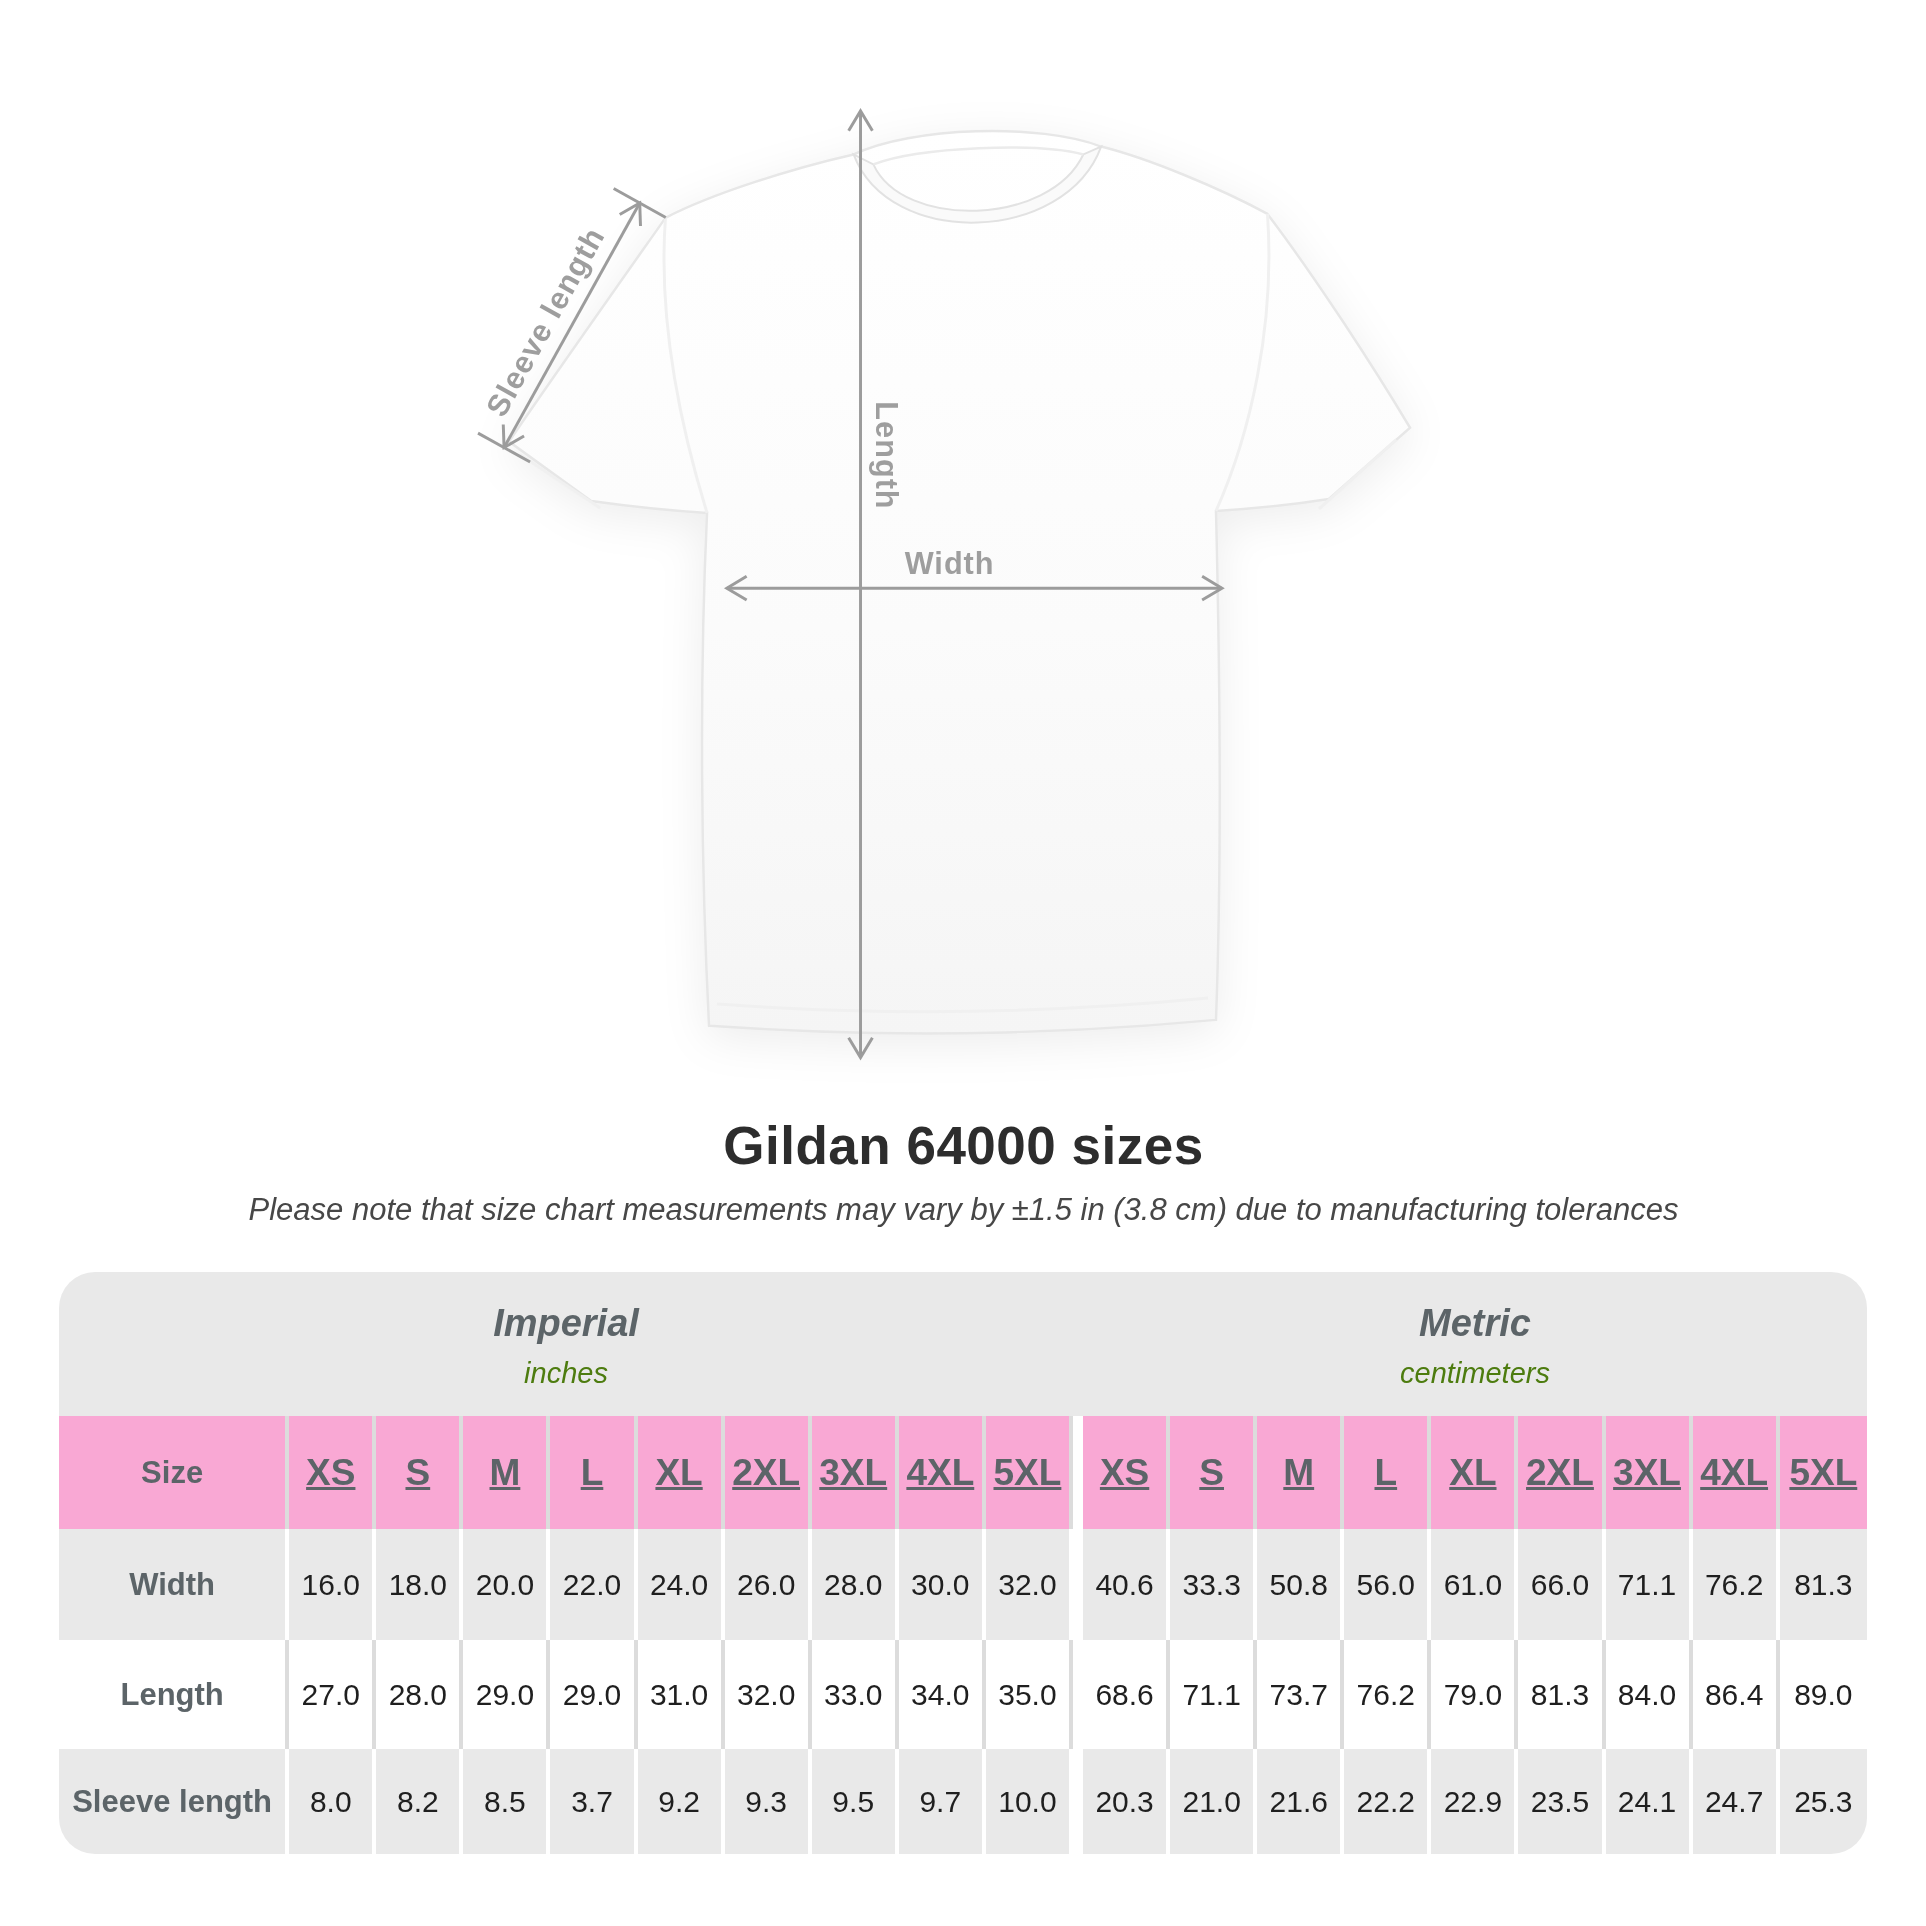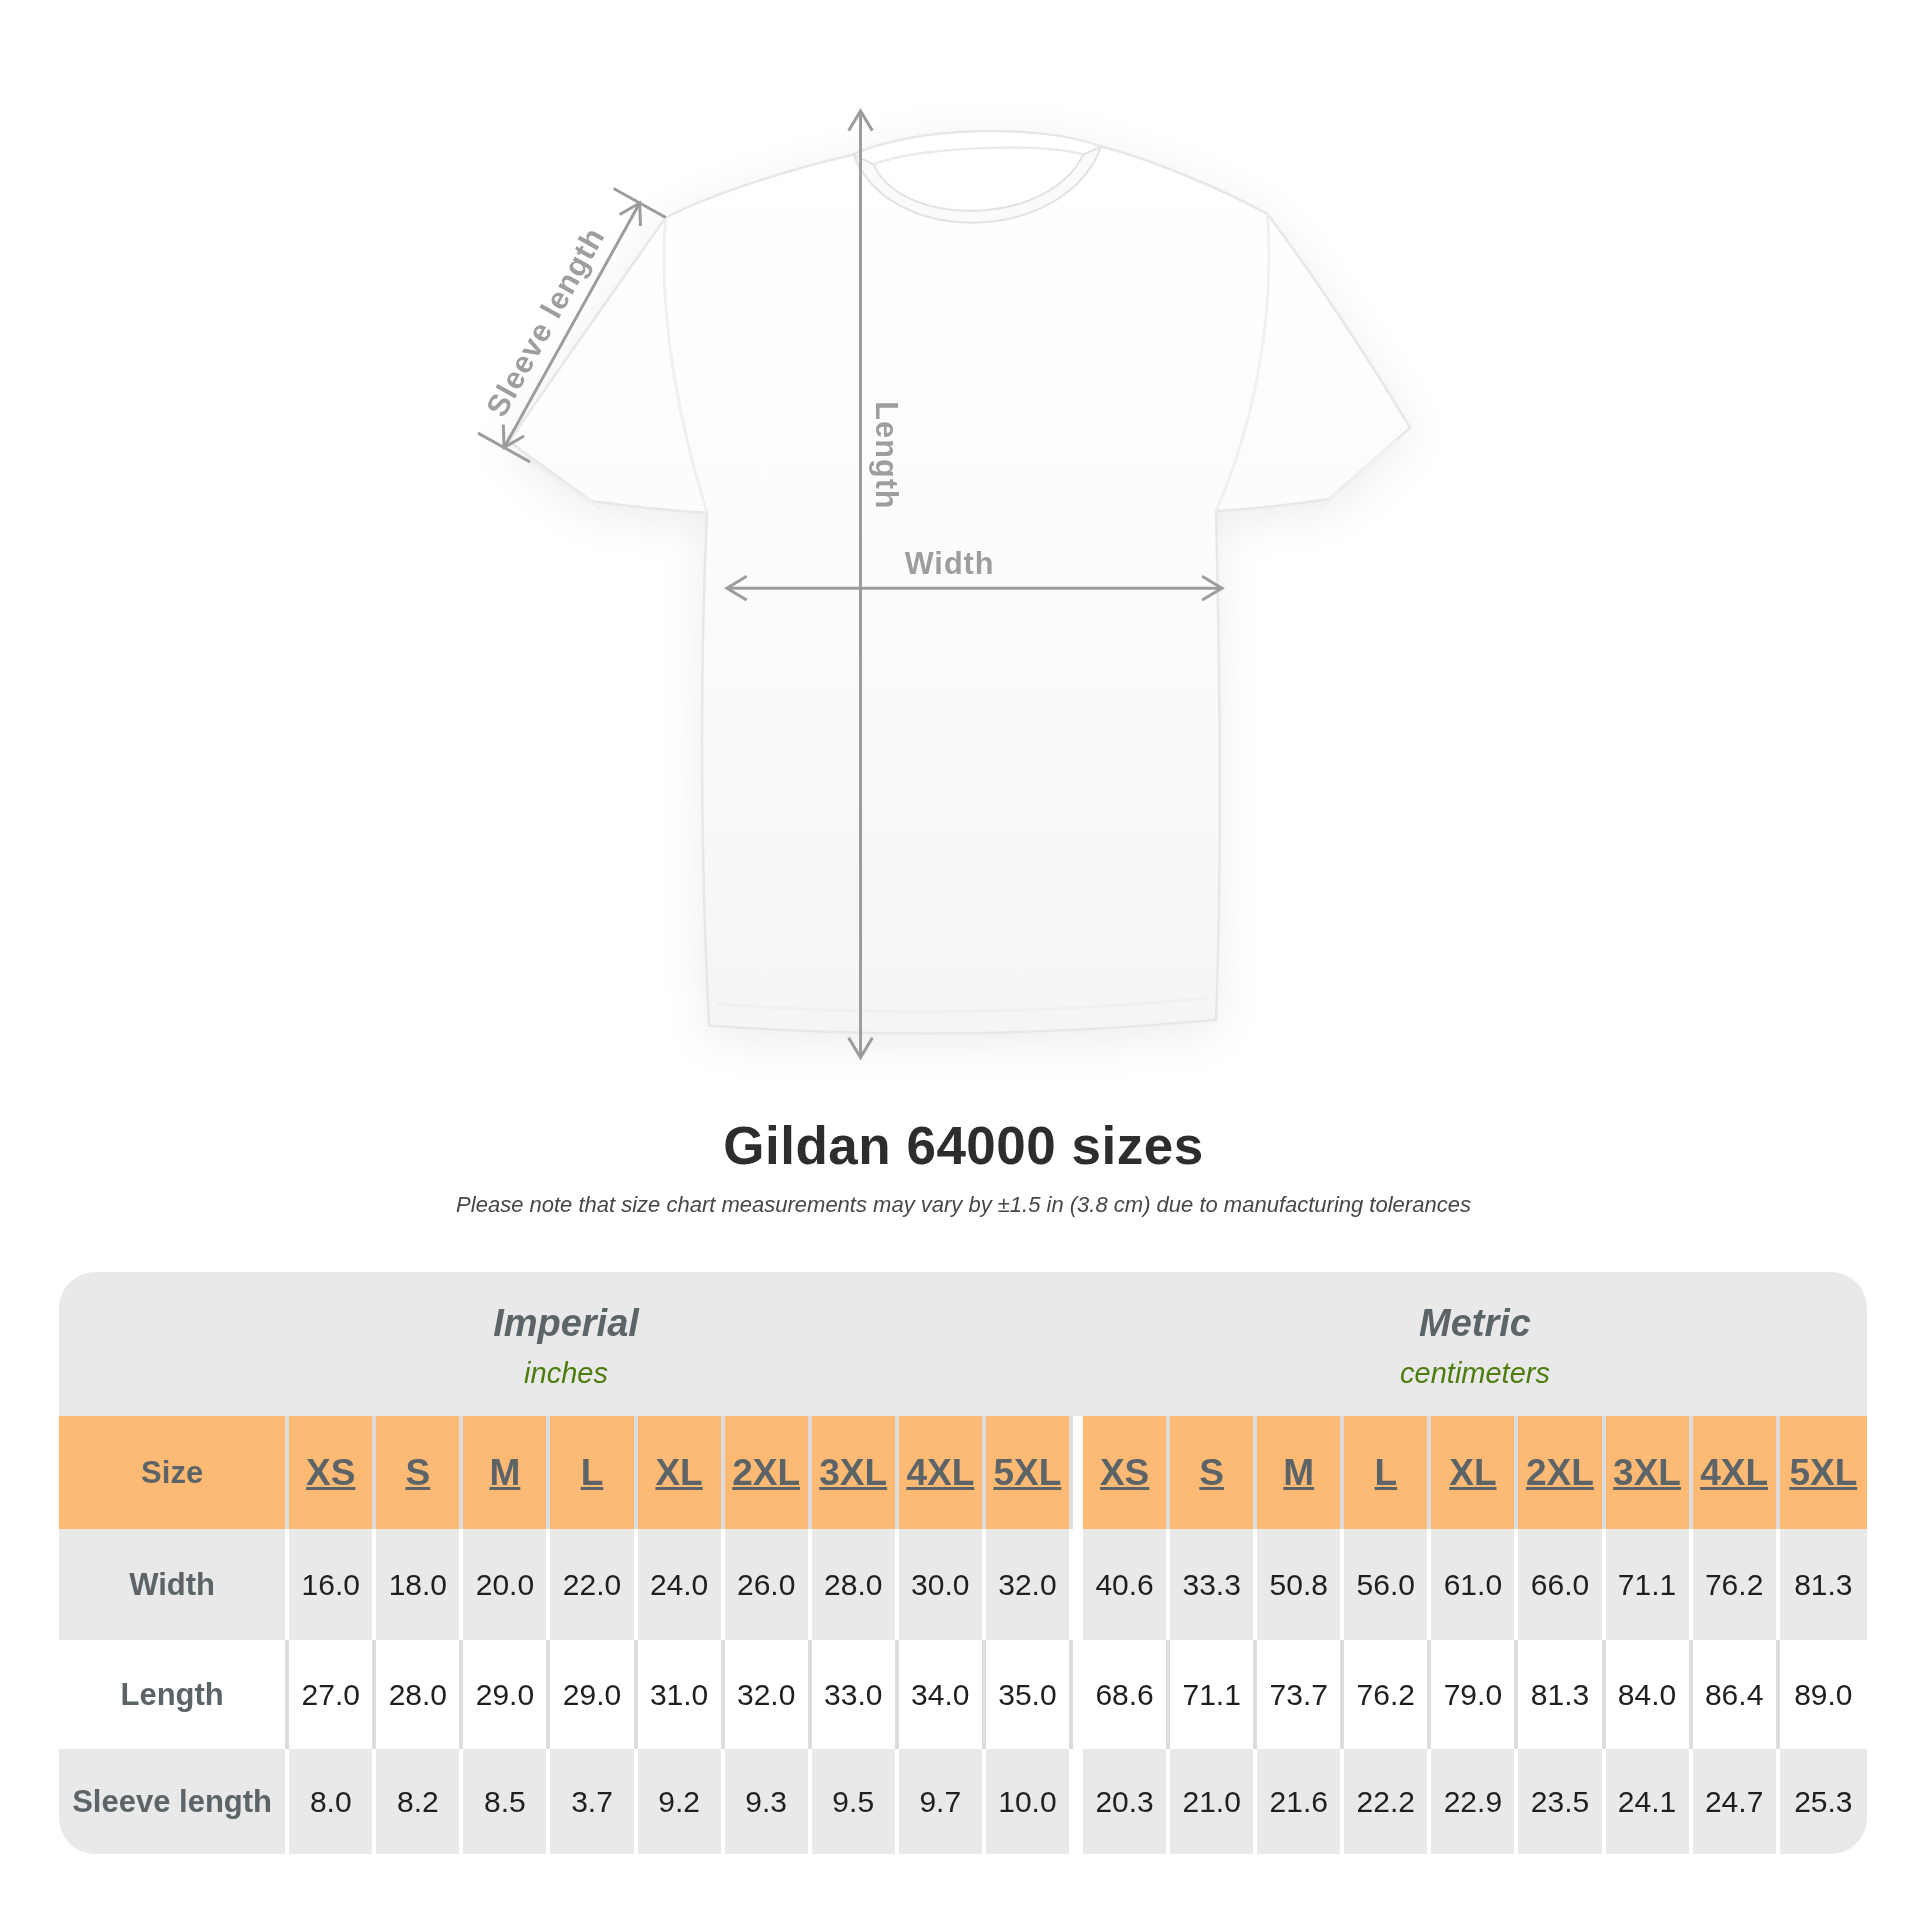--- a/index.html
+++ b/index.html
@@ -5,30 +5,30 @@
   html,body{margin:0;padding:0;background:#fff;}
   .page{position:relative;width:1927px;height:1927px;background:#ffffff;overflow:hidden;
         font-family:"Liberation Sans","DejaVu Sans",sans-serif;}
   
   .diagram{position:absolute;left:0;top:0;width:1927px;height:1109px;}
   .shirt-body{filter:drop-shadow(0 10px 22px rgba(0,0,0,0.07));}
   .ann-label{font-weight:bold;font-size:31px;fill:#9e9e9e;letter-spacing:1px;}
   
   .heading{position:absolute;left:0;top:1115px;width:1927px;text-align:center;}
   .title{margin:0;font-size:53px;font-weight:bold;color:#2d2d2d;letter-spacing:0.5px;}
-  .subtitle{margin:16px 0 0 0;font-size:22px;font-style:italic;color:#474747;}
+  .subtitle{margin:16px 0 0 0;font-size:31px;font-style:italic;color:#474747;}
   
   .table-wrap{position:absolute;left:59px;top:1272px;width:1808px;border-radius:36px;overflow:hidden;}
   table.size-table{border-collapse:separate;border-spacing:0;table-layout:fixed;width:1808px;}
   table.size-table td{box-sizing:border-box;margin:0;padding:0;text-align:center;vertical-align:middle;}
   tr.head td{background:#e9e9e9;height:144px;}
   .sec-head{display:flex;flex-direction:column;align-items:center;justify-content:center;gap:12px;padding-top:4px;}
   .sec-title{font-size:38px;font-weight:bold;font-style:italic;color:#5c6468;}
   .sec-unit{font-size:29px;font-style:italic;color:#4d7c0f;}
-  tr.sizes td{background:#fdba74;height:113px;border-right:4px solid #dcdcdc;}
+  tr.sizes td{background:#f9a8d4;height:113px;border-right:4px solid #dcdcdc;}
   tr.w td{background:#ffffff;border-right:4px solid #dcdcdc;}
   tr.g td{background:#e9e9e9;border-right:4px solid #ffffff;}
   tr.r1{height:111px;} tr.r2{height:109px;} tr.r3{height:105px;}
   table.size-table tr td:last-child{border-right:none;}
   table.size-table td.div{background:#ffffff;border-right:none;}
   tr.head td.div{background:#e9e9e9;}
   .corner,.row-label{font-size:31px;font-weight:bold;color:#5c6468;}
   .size-cell{font-size:37px;font-weight:bold;color:#5c6468;text-decoration:underline;}
   .val{font-size:30px;color:#1f1f1f;}
 </style>

